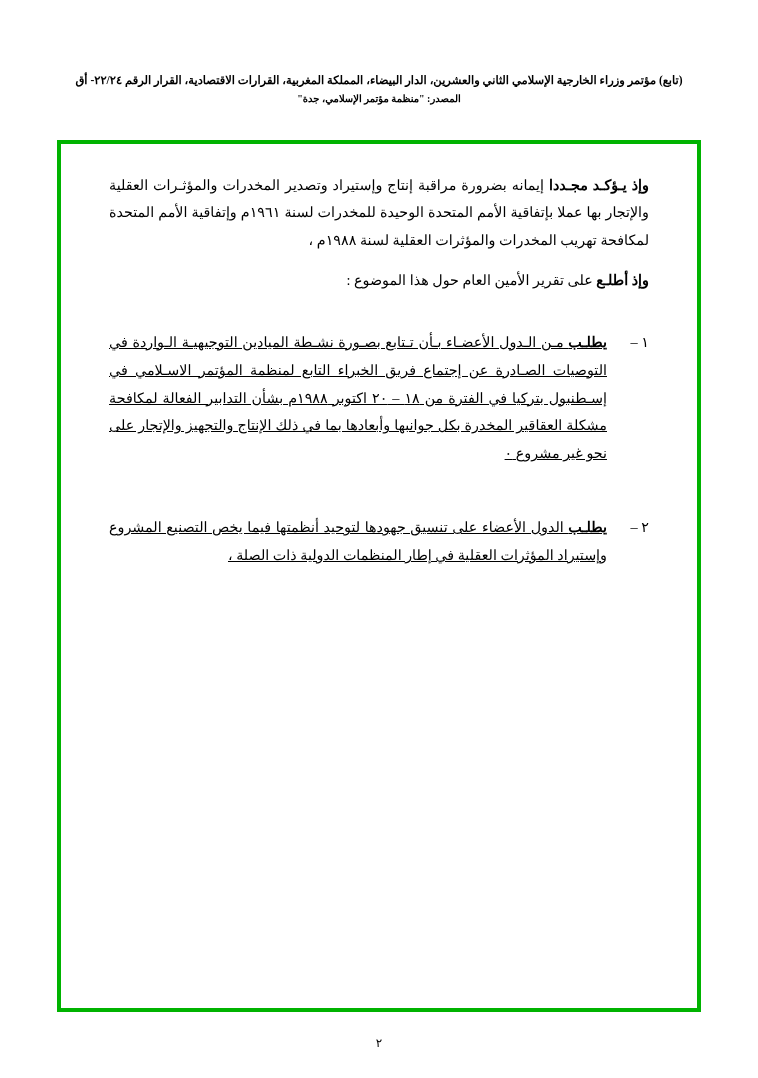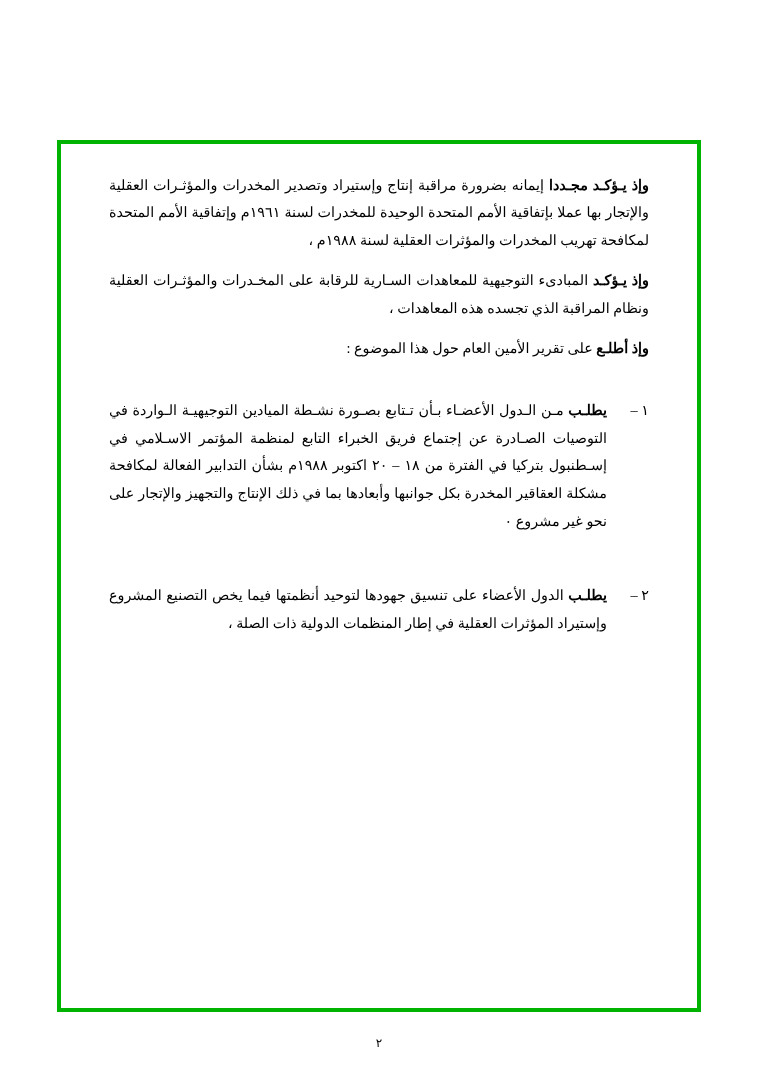--- a/index.html
+++ b/index.html
@@ -86,20 +86,21 @@
     flex: 0 0 auto;
     width: 42px;
     text-align: right;
     padding-top: 0px;
     font-size: 14.3px;
     white-space: nowrap;
   }
   .item .txt {
     flex: 1 1 auto;
     text-align: justify;
+    text-decoration: underline;
   }
   .item .txt .lead {
     font-weight: bold;
   }
   .item-2 {
     margin-top: 46px;
   }
   .footer {
     position: absolute;
     top: 1036px;
@@ -108,28 +109,31 @@
     text-align: center;
     font-size: 12px;
     direction: rtl;
   }
 </style>
 </head>
 <body>
 
 <div class="page">
 
+  <div class="header">
+    <div class="header-line1">(تابع) مؤتمر وزراء الخارجية الإسلامي الثاني والعشرين، الدار البيضاء، المملكة المغربية، القرارات الاقتصادية، القرار الرقم ٢٢/٢٤- أق</div>
+    <div class="header-line2">المصدر: "منظمة مؤتمر الإسلامي، جدة"</div>
+  </div>
 
   <div class="frame">
     <div class="content">
 
       <p class="para"><span class="lead">وإذ يـؤكـد مجـددا</span><span> إيمانه بضرورة مراقبة إنتاج وإستيراد وتصدير المخدرات والمؤثـرات العقلية والإتجار بها عملا بإتفاقية الأمم المتحدة الوحيدة للمخدرات لسنة ١٩٦١م وإتفاقية الأمم المتحدة لمكافحة تهريب المخدرات والمؤثرات العقلية لسنة ١٩٨٨م ،</span></p>
 
 
-      <p class="para"><span class="lead">وإذ يـؤكـد</span><span> المبادىء التوجيهية للمعاهدات السـارية للرقابة على المخـدرات والمؤثـرات العقلية ونظام المراقبة الذي تجسده هذه المعاهدات ،</span></p>
 
 
 
       <p class="para last-preamble"><span class="lead">وإذ أطلـع</span><span> على تقرير الأمين العام حول هذا الموضوع :</span></p>
 
       <div class="numbered">
 
         <div class="item">
           <div class="num">١ –</div>
           <div class="txt"><span class="lead">يطلـب</span><span> مـن الـدول الأعضـاء بـأن تـتابع بصـورة نشـطة الميادين التوجيهيـة الـواردة في التوصيات الصـادرة عن إجتماع فريق الخبراء التابع لمنظمة المؤتمر الاسـلامي في إسـطنبول بتركيا في الفترة من ١٨ – ٢٠ اكتوبر ١٩٨٨م بشأن التدابير الفعالة لمكافحة مشكلة العقاقير المخدرة بكل جوانبها وأبعادها بما في ذلك الإنتاج والتجهيز والإتجار على نحو غير مشروع ٠</span></div>

